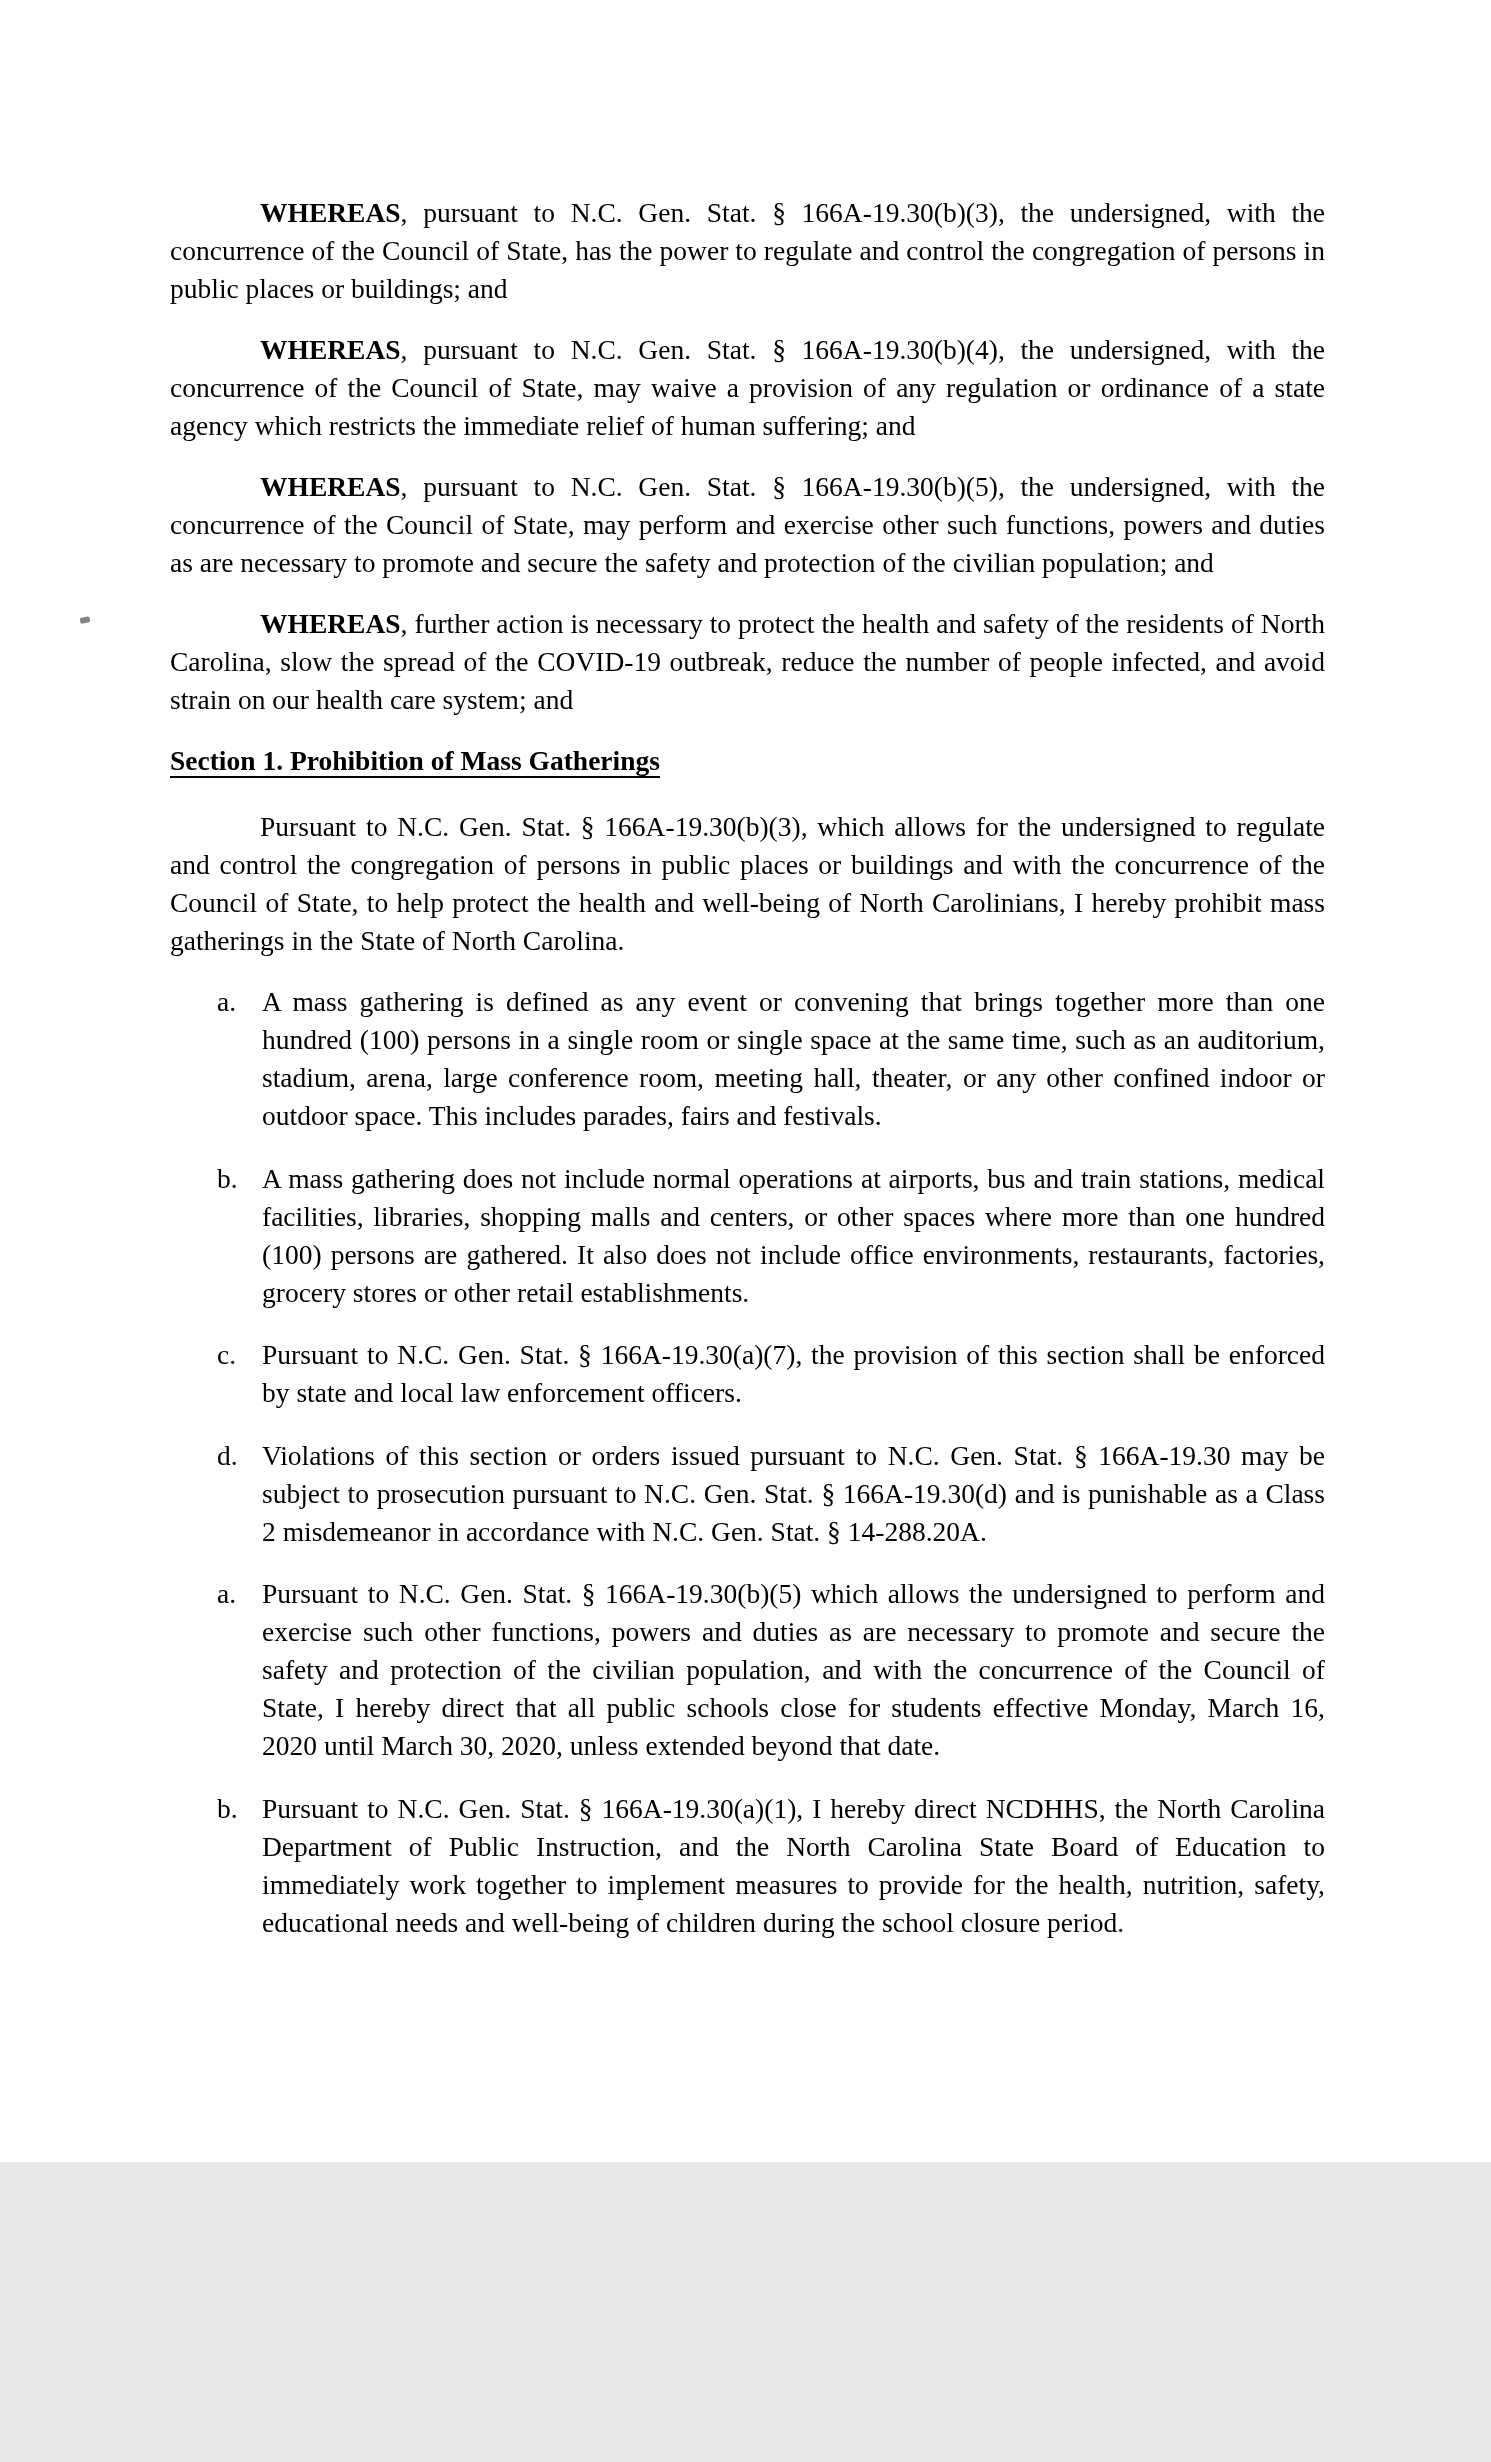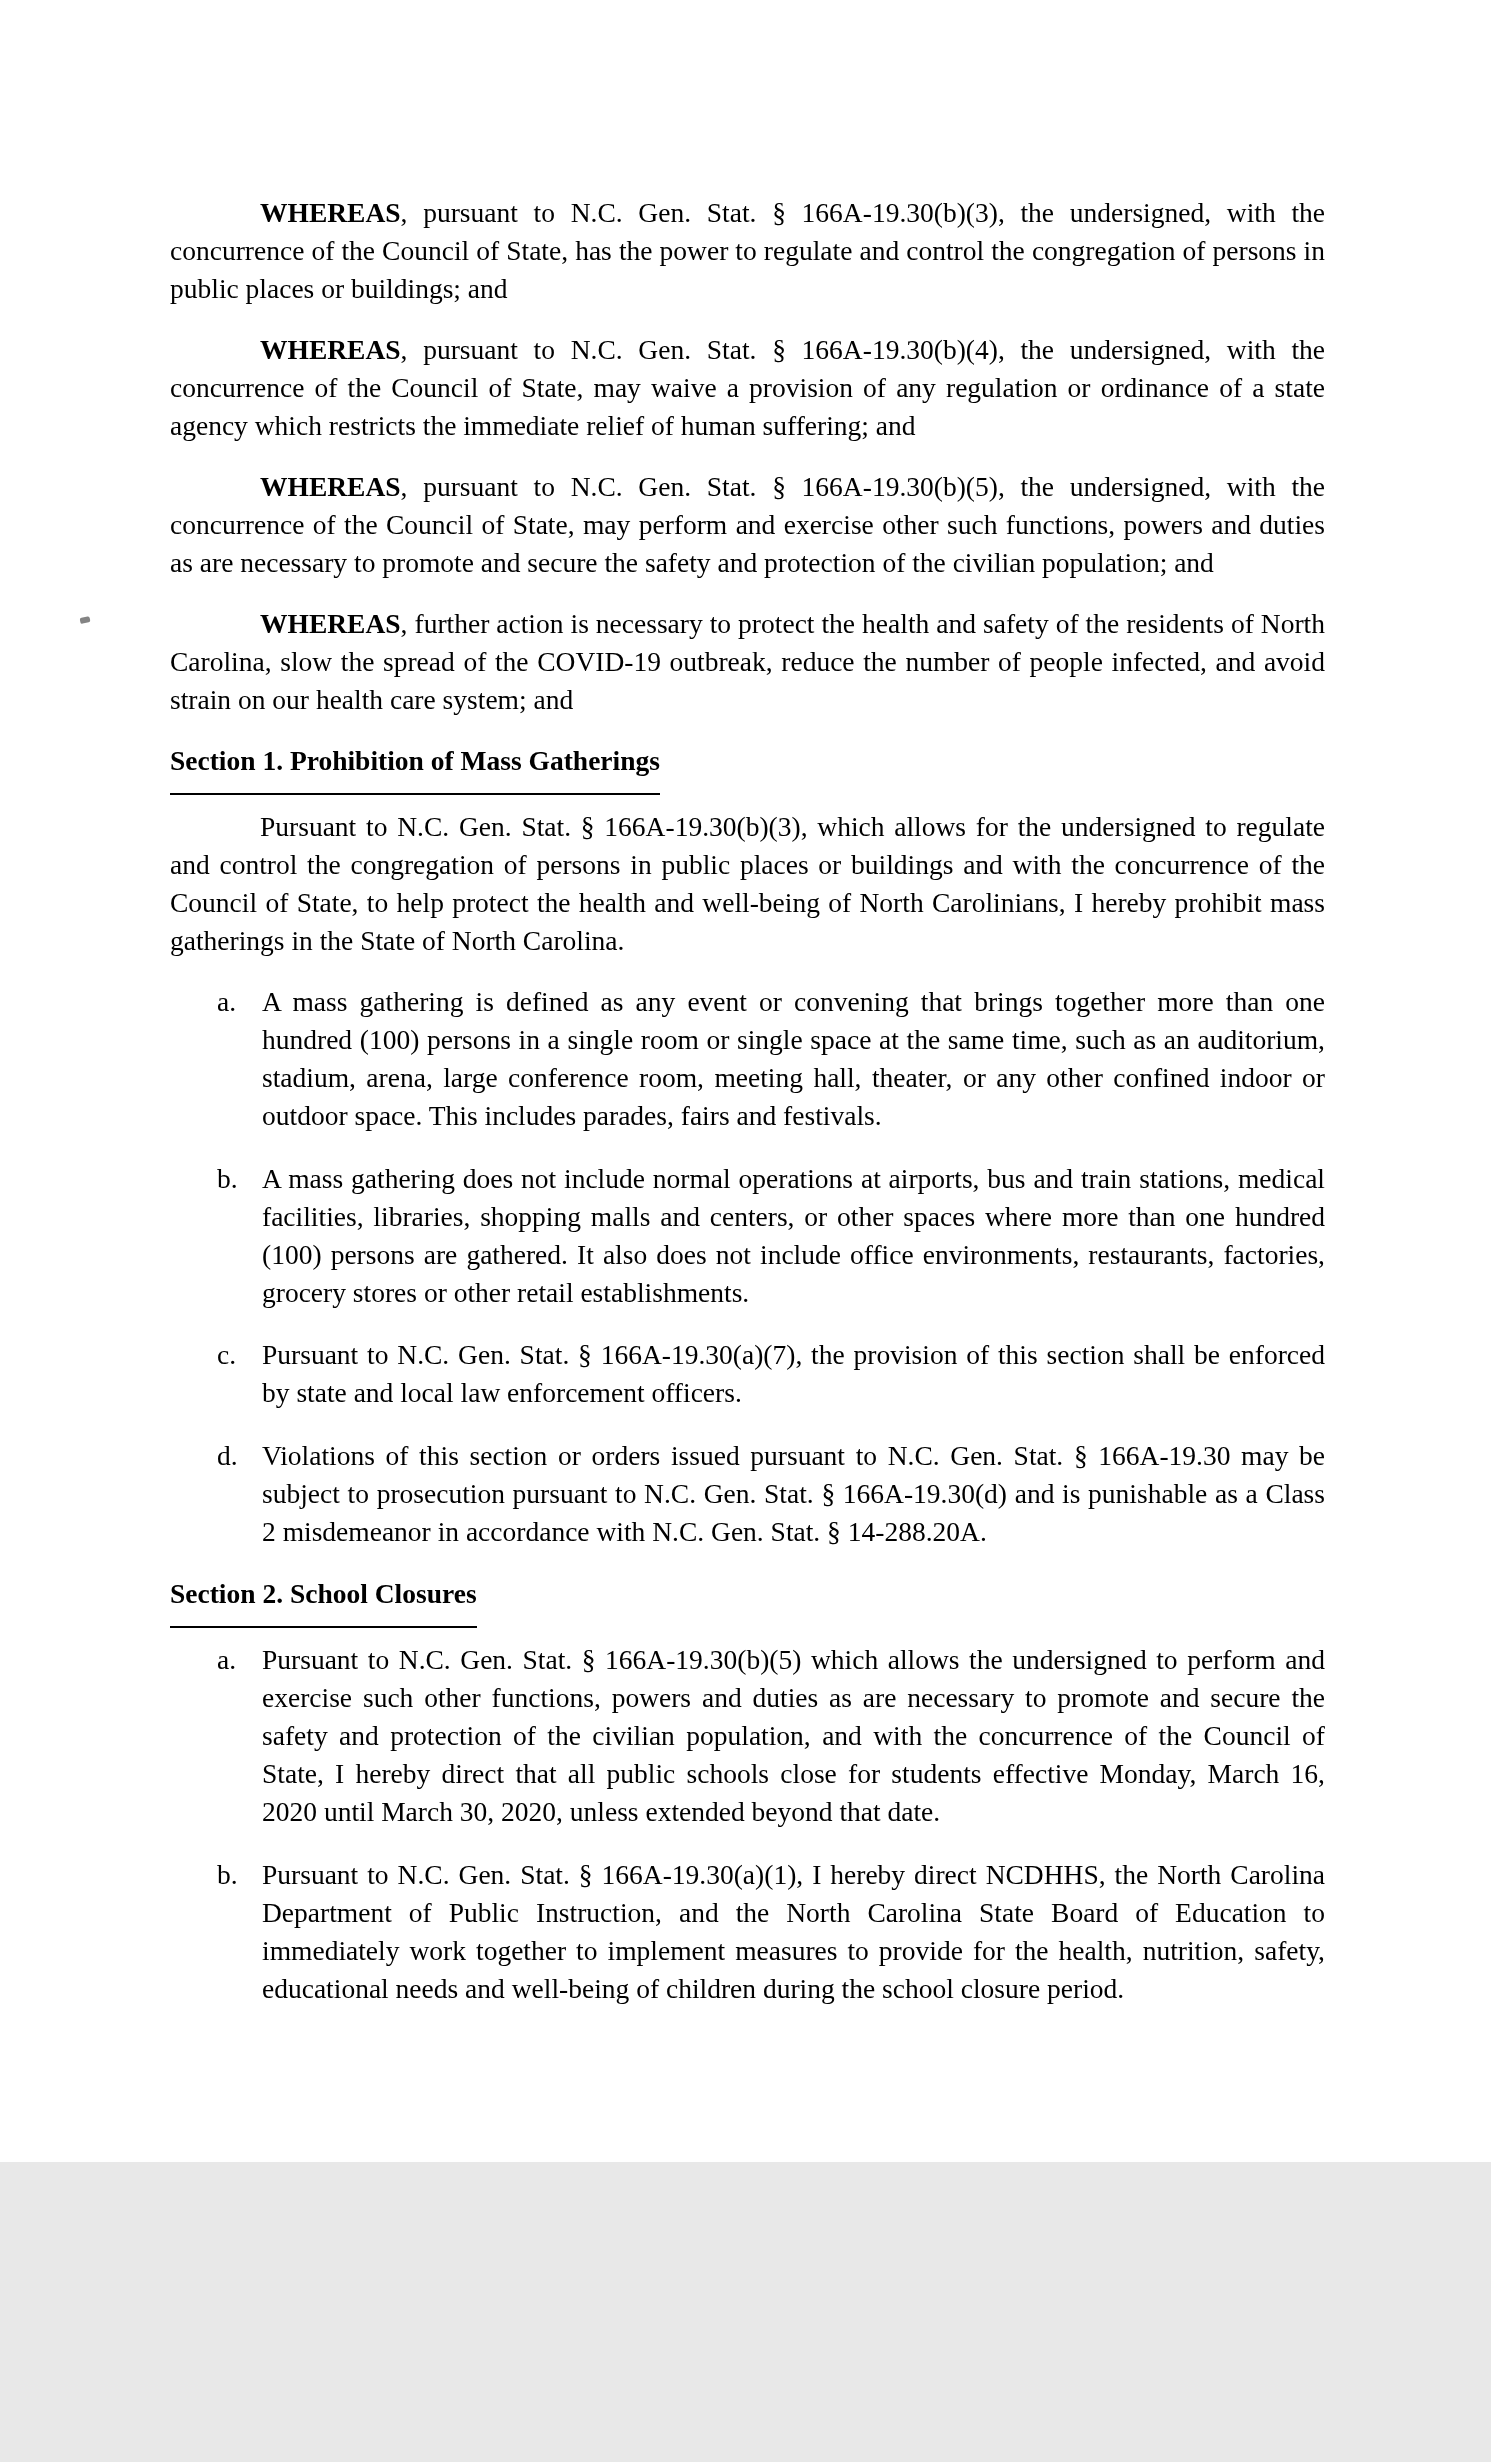--- a/index.html
+++ b/index.html
@@ -34,21 +34,21 @@
   }
   .doc-heading {
     margin: 5.7px 0 28px 0;
     font-size: 27.5px;
     line-height: 38px;
     font-weight: bold;
     text-indent: 0;
   }
   .doc-heading span {
     border-bottom: 2.8px solid #000;
-    padding-bottom: 17px;
+    padding-bottom: 0;
   }
   .doc-list {
     list-style: none;
     margin: 0 0 23px 0;
     padding: 0;
   }
   .doc-list-item {
     position: relative;
     margin: 0 0 24.6px 0;
     padding-left: 92px;
@@ -82,20 +82,19 @@
       <p class="doc-paragraph"><span class="b">WHEREAS</span><span>, pursuant to N.C. Gen. Stat. § 166A-19.30(b)(5), the undersigned, with the concurrence of the Council of State, may perform and exercise other such functions, powers and duties as are necessary to promote and secure the safety and protection of the civilian population; and</span></p>
       <p class="doc-paragraph"><span class="b">WHEREAS</span><span>, further action is necessary to protect the health and safety of the residents of North Carolina, slow the spread of the COVID-19 outbreak, reduce the number of people infected, and avoid strain on our health care system; and</span></p>
       <h2 class="doc-heading"><span>Section 1. Prohibition of Mass Gatherings</span></h2>
       <p class="doc-paragraph"><span>Pursuant to N.C. Gen. Stat. § 166A-19.30(b)(3), which allows for the undersigned to regulate and control the congregation of persons in public places or buildings and with the concurrence of the Council of State, to help protect the health and well-being of North Carolinians, I hereby prohibit mass gatherings in the State of North Carolina.</span></p>
       <ol class="doc-list">
         <li class="doc-list-item"><span class="marker">a.</span><span>A mass gathering is defined as any event or convening that brings together more than one hundred (100) persons in a single room or single space at the same time, such as an auditorium, stadium, arena, large conference room, meeting hall, theater, or any other confined indoor or outdoor space. This includes parades, fairs and festivals.</span></li>
         <li class="doc-list-item"><span class="marker">b.</span><span>A mass gathering does not include normal operations at airports, bus and train stations, medical facilities, libraries, shopping malls and centers, or other spaces where more than one hundred (100) persons are gathered. It also does not include office environments, restaurants, factories, grocery stores or other retail establishments.</span></li>
         <li class="doc-list-item"><span class="marker">c.</span><span>Pursuant to N.C. Gen. Stat. § 166A-19.30(a)(7), the provision of this section shall be enforced by state and local law enforcement officers.</span></li>
         <li class="doc-list-item"><span class="marker">d.</span><span>Violations of this section or orders issued pursuant to N.C. Gen. Stat. § 166A-19.30 may be subject to prosecution pursuant to N.C. Gen. Stat. § 166A-19.30(d) and is punishable as a Class 2 misdemeanor in accordance with N.C. Gen. Stat. § 14-288.20A.</span></li>
       </ol>
-      <h2 class="doc-heading"><span>Section 2. School Closures</span></h2>
       <ol class="doc-list">
         <li class="doc-list-item"><span class="marker">a.</span><span>Pursuant to N.C. Gen. Stat. § 166A-19.30(b)(5) which allows the undersigned to perform and exercise such other functions, powers and duties as are necessary to promote and secure the safety and protection of the civilian population, and with the concurrence of the Council of State, I hereby direct that all public schools close for students effective Monday, March 16, 2020 until March 30, 2020, unless extended beyond that date.</span></li>
         <li class="doc-list-item"><span class="marker">b.</span><span>Pursuant to N.C. Gen. Stat. § 166A-19.30(a)(1), I hereby direct NCDHHS, the North Carolina Department of Public Instruction, and the North Carolina State Board of Education to immediately work together to implement measures to provide for the health, nutrition, safety, educational needs and well-being of children during the school closure period.</span></li>
       </ol>
     </div>
 </div>
 
 
 </body></html>

